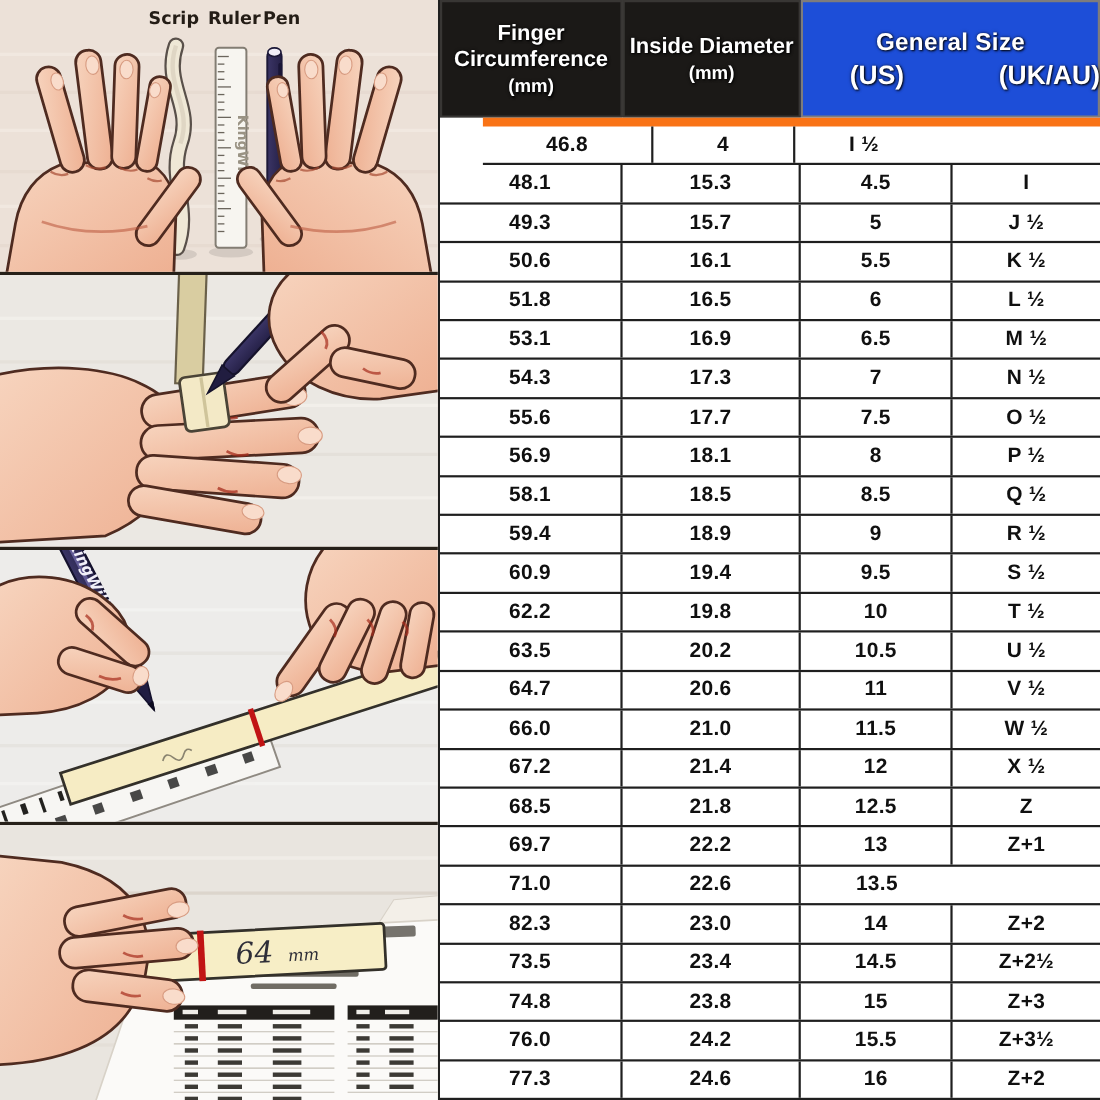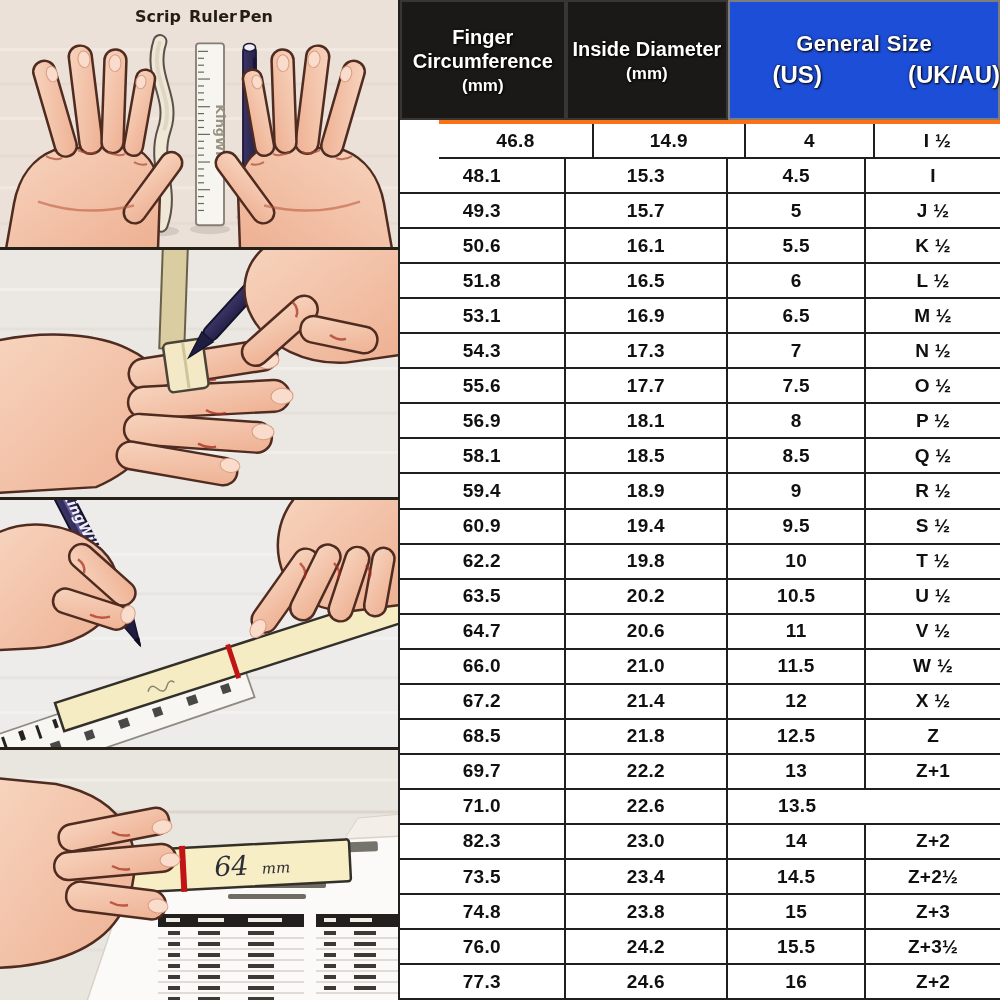--- a/index.html
+++ b/index.html
@@ -5,35 +5,35 @@
   html,body{margin:0;padding:0;background:#fff;}
   *{box-sizing:border-box;}
   .stage{width:1000px;height:1000px;display:flex;font-family:"Liberation Sans",sans-serif;background:#fff;overflow:hidden;}
   
   .illus{width:398px;height:1000px;display:flex;flex-direction:column;}
   .panel{height:250px;position:relative;overflow:hidden;background:#eae0d7;}
   .panel:not(:last-child){border-bottom:3px solid #262019;}
   .panel svg{display:block;width:100%;height:100%;}
   
   .size-table{width:602px;height:1000px;display:flex;flex-direction:column;border-left:2px solid #1f1f1f;}
-  .thead{height:120px;display:flex;}
+  .thead{height:107px;display:flex;}
   .th{display:flex;flex-direction:column;align-items:center;justify-content:center;color:#fff;text-align:center;
       text-shadow:1px 1px 2px rgba(0,0,0,.95),0 0 3px rgba(0,0,0,.6);font-weight:bold;}
   .th-dark{background:#1b1917;box-shadow:inset 0 0 0 2px #383634;}
   .th-gray{background:#1d4ed8;box-shadow:inset 0 0 0 2px #7e7c7c;}
   .c1{width:27.6%;} .c2{width:27.1%;} .c3{width:23.0%;} .c4{width:22.3%;} .cgen{width:45.3%;}
   .th .ttl{font-size:20px;line-height:1.2;}
   .th .unit{font-size:17px;margin-top:3px;}
   .gtitle{font-size:22px;margin-bottom:4px;letter-spacing:.3px;}
   .gsub{display:flex;width:100%;font-size:24px;}
   .gsub .us{width:50.8%;text-align:center;}
   .gsub .uk{width:49.2%;text-align:right;}
   .tbody{flex:1;display:flex;flex-direction:column;background:#fff;}
   .tr{flex:1;display:flex;border-bottom:2px solid #1f1f1f;}
-  .tr:first-child{border-top:4px solid #f97316;margin-left:39px;}
+  .tr:first-child{border-top:8px solid #f97316;margin-left:39px;}
   .td{display:flex;align-items:center;justify-content:center;font-size:19px;font-weight:600;color:#101010;
       border-right:2px solid #1f1f1f;letter-spacing:.3px;}
   .td:last-child{border-right:none;}
 </style>
 </head>
 <body>
 
 <svg width="0" height="0" style="position:absolute">
   <defs>
     <linearGradient id="skinG" x1="0" y1="0" x2="1" y2="1">
@@ -372,21 +372,20 @@
         <div class="gtitle">General Size</div>
         <div class="gsub">
           <span class="us">(US)</span>
           <span class="uk">(UK/AU)</span>
         </div>
       </div>
     </div>
     <div class="tbody">
   <div class="tr">
     <div class="td c1">46.8</div>
-    <div class="td c2">14.9</div>
     <div class="td c3">4</div>
     <div class="td c4">I ½</div>
   </div>
 
   <div class="tr">
     <div class="td c1">48.1</div>
     <div class="td c2">15.3</div>
     <div class="td c3">4.5</div>
     <div class="td c4">I</div>
   </div>

